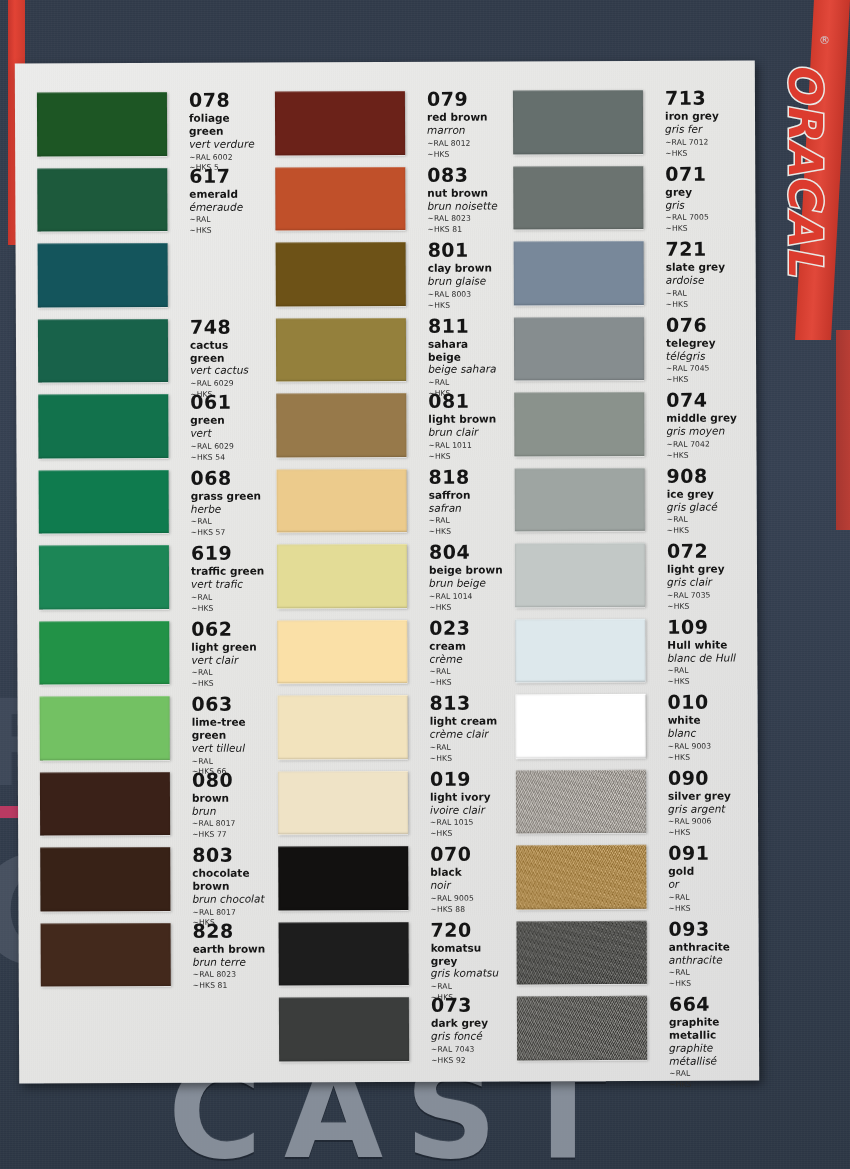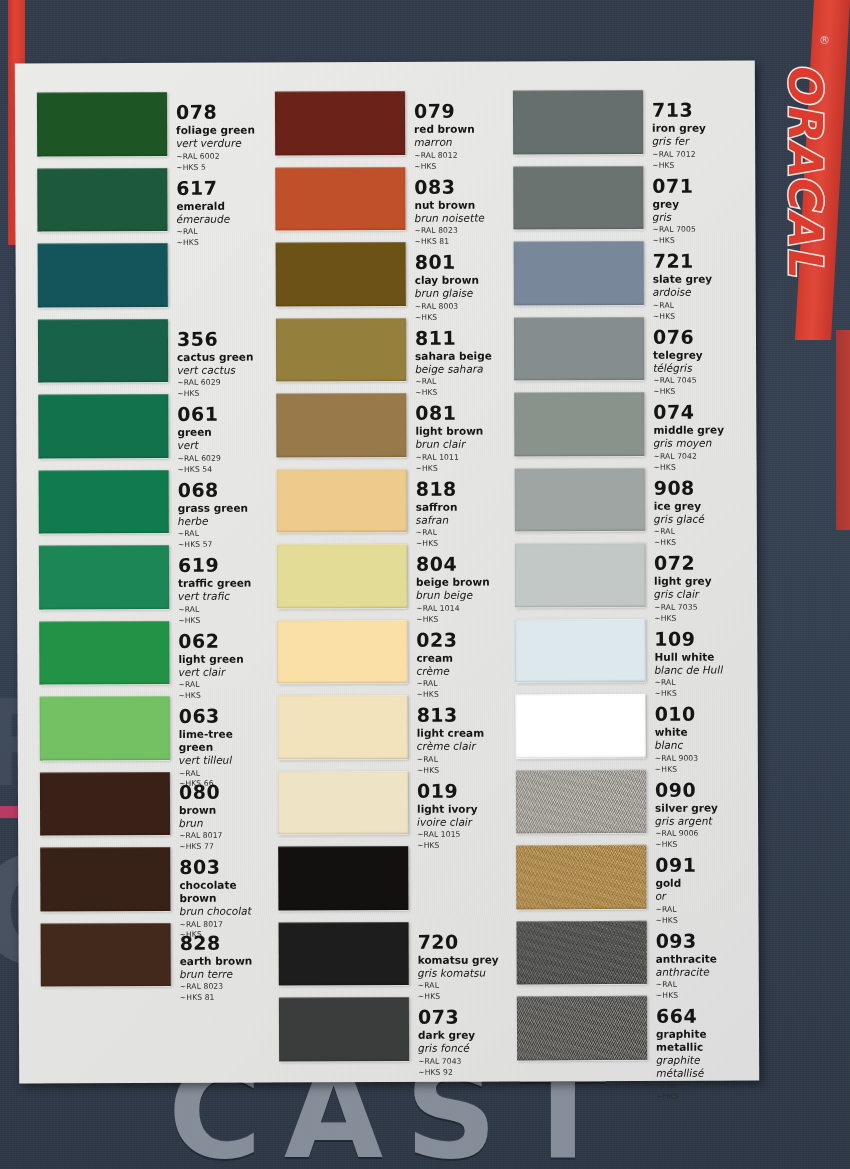--- a/index.html
+++ b/index.html
@@ -151,25 +151,24 @@
     border-top: 1px solid rgba(255,255,255,.18);
   }
   .swatch.metallic {
     background-image:
       repeating-linear-gradient(118deg, rgba(255,255,255,.24) 0 1px, rgba(0,0,0,.18) 1px 2px),
       repeating-linear-gradient(62deg, rgba(255,255,255,.13) 0 1px, rgba(0,0,0,.1) 1px 3px);
   }
 
   .info {
     flex: 1;
-    padding-left: 9px;
+    padding-left: 22px;
     padding-top: 3px;
     color: #151515;
     line-height: 1.02;
-    margin-top: 12px;
   }
   .code {
     font-family: "DejaVu Sans", sans-serif;
     font-size: 19px;
     font-weight: bold;
     letter-spacing: .5px;
     line-height: 1.12;
   }
   .name-en {
     font-family: "DejaVu Sans", sans-serif;
@@ -252,21 +251,21 @@
           <div class="row">
             <div class="swatch-cell">
               <div class="swatch" style="background-color: rgb(20, 85, 92);"></div>
             </div>
           </div>
           <div class="row">
             <div class="swatch-cell">
               <div class="swatch" style="background-color: rgb(24, 98, 74);"></div>
             </div>
             <div class="info">
-              <div class="code">356</div>
+              <div class="code">748</div>
               <div class="name-en">cactus green</div>
               <div class="name-fr">vert cactus</div>
               <div class="ref">
                 <div>~RAL 6029</div>
                 <div>~HKS</div>
               </div>
             </div>
           </div>
           <div class="row">
             <div class="swatch-cell">
@@ -519,20 +518,29 @@
               <div class="ref">
                 <div>~RAL 1015</div>
                 <div>~HKS</div>
               </div>
             </div>
           </div>
           <div class="row">
             <div class="swatch-cell">
               <div class="swatch" style="background-color: rgb(18, 17, 16);"></div>
             </div>
+            <div class="info">
+              <div class="code">070</div>
+              <div class="name-en">black</div>
+              <div class="name-fr">noir</div>
+              <div class="ref">
+                <div>~RAL 9005</div>
+                <div>~HKS 88</div>
+              </div>
+            </div>
           </div>
           <div class="row">
             <div class="swatch-cell">
               <div class="swatch" style="background-color: rgb(29, 29, 29);"></div>
             </div>
             <div class="info">
               <div class="code">720</div>
               <div class="name-en">komatsu grey</div>
               <div class="name-fr">gris komatsu</div>
               <div class="ref">

